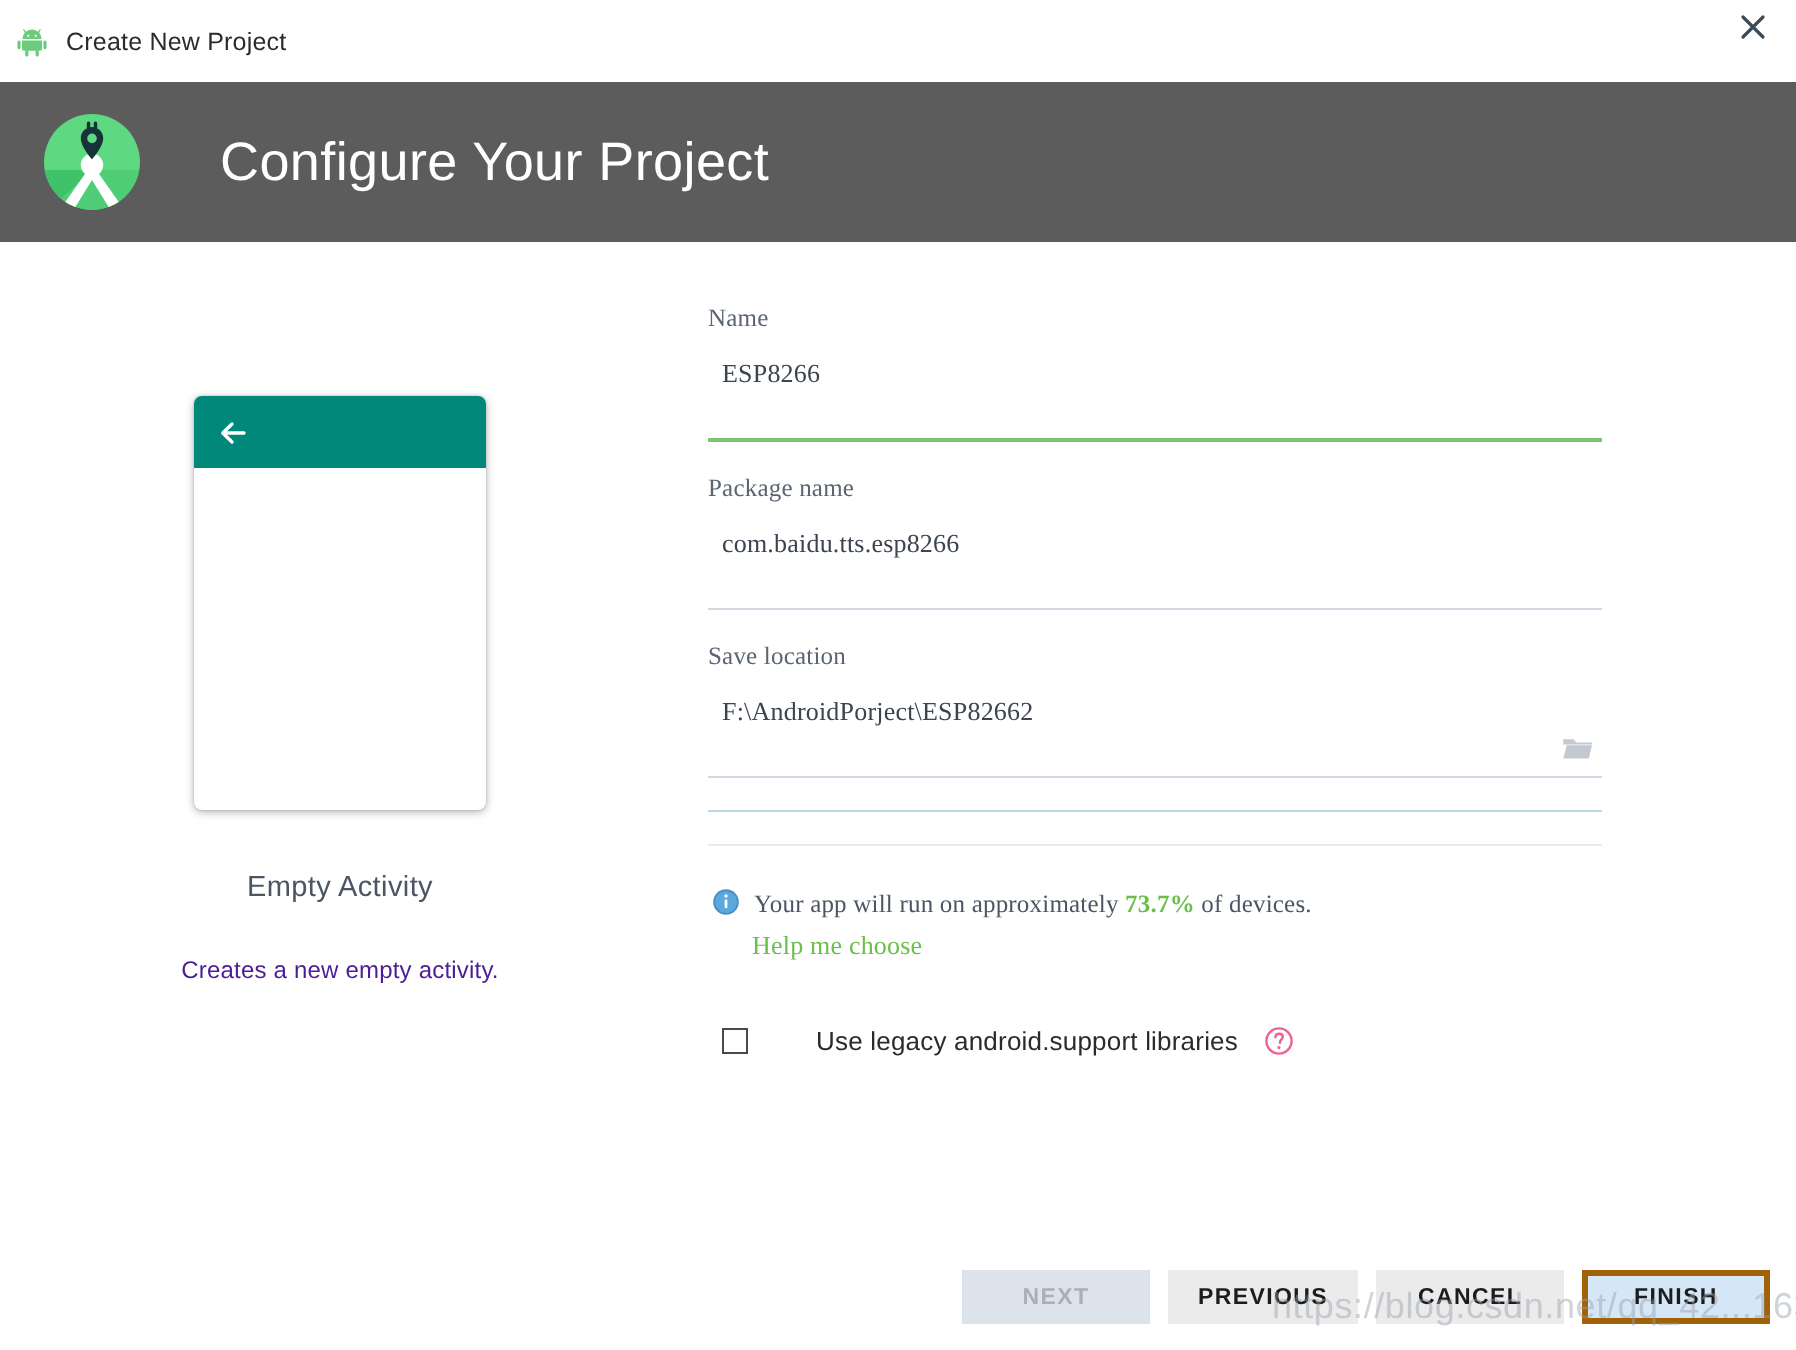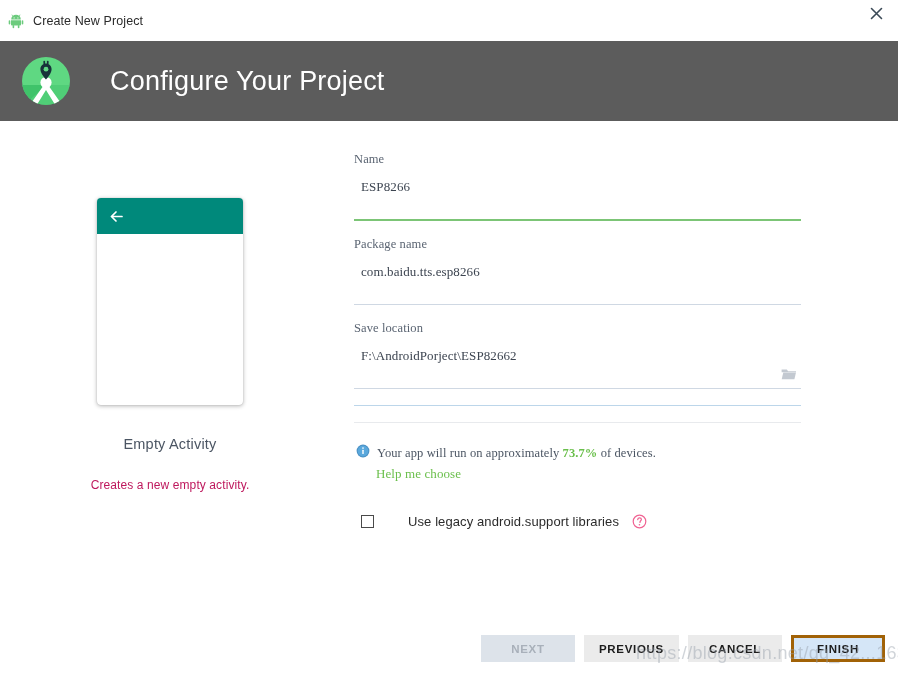--- a/index.html
+++ b/index.html
@@ -112,21 +112,21 @@
   .phone-appbar svg { display: block; }
   .preview-title {
     margin-top: 31px;
     font-size: 14.5px;
     color: #4b5563;
     letter-spacing: 0.2px;
   }
   .preview-desc {
     margin-top: 26px;
     font-size: 12px;
-    color: #be185d;
+    color: #4c1d95;
     letter-spacing: 0.1px;
   }
 
   
   .form-col {
     flex: 1 1 auto;
     padding-top: 31px;
     padding-right: 90px;
     box-sizing: border-box;
     position: relative;

